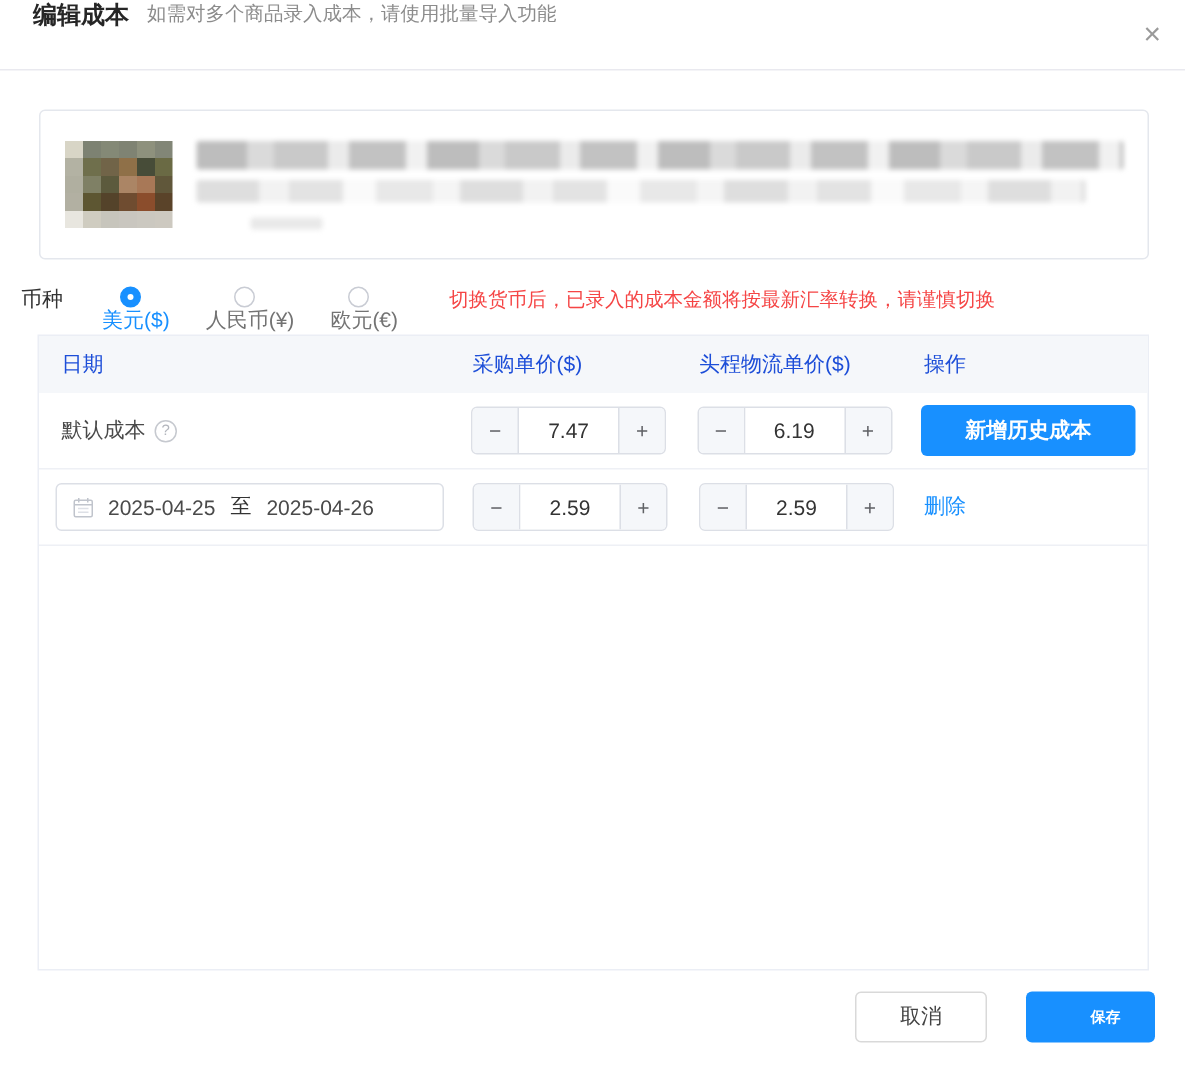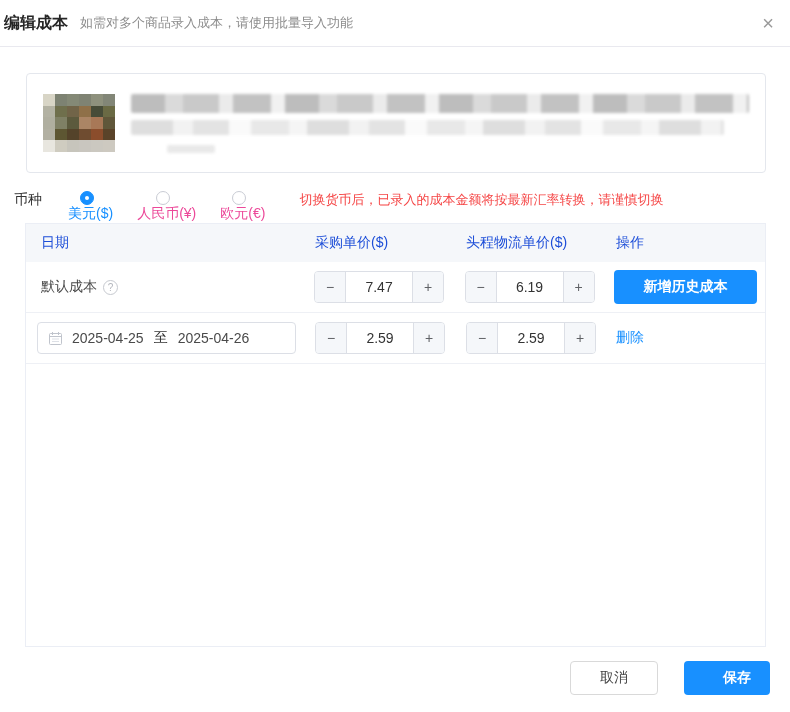--- a/index.html
+++ b/index.html
@@ -1,20 +1,20 @@
 <!DOCTYPE html>
 <html><head>
 <meta charset="utf-8">
 <style>
   * { margin:0; padding:0; box-sizing:border-box; }
   html,body { width:790px; height:712px; background:#fff;
     font-family:"Liberation Sans","DejaVu Sans",sans-serif; color:#333; font-size:14px; }
 
   
-  .dlg-header { height:47px; display:flex; align-items:center; padding:0 16px 0 4px;
+  .dlg-header { height:47px; display:flex; padding:0 16px 0 22px;
     border-bottom:1px solid #e9e9ef; }
   .dlg-title { font-size:16px; font-weight:bold; color:#262626; }
   .dlg-subtitle { font-size:13px; color:#8c8c8c; margin-left:12px; flex:1; }
   .close-btn { color:#9a9a9a; font-size:20px; line-height:1; cursor:pointer;
     background:none; border:none; font-family:inherit; }
 
   
   .product-card { margin:26px 24px 0 26px; height:100px; border:1px solid #e4e7ed;
     border-radius:4px; display:flex; align-items:center; padding:0 16px; }
   .thumb { width:72px; height:58px; flex:0 0 72px; }
@@ -31,21 +31,21 @@
 
   
   .currency-row { display:flex; align-items:flex-start; margin:18px 24px 0 14px; height:20px; }
   .currency-label { color:#333; margin-right:26px; }
   .radio-opt { display:flex; align-items:center; margin-right:24px; cursor:pointer;flex-direction:column; }
   .radio-dot { width:14px; height:14px; border-radius:50%; border:1px solid #c9ccd4;
     background:#fff; display:inline-block; position:relative; margin-right:8px; flex:0 0 14px; }
   .radio-opt.checked .radio-dot { background:#1890ff; border-color:#1890ff; }
   .radio-opt.checked .radio-dot::after { content:''; position:absolute; width:4px; height:4px;
     background:#fff; border-radius:50%; top:50%; left:50%; transform:translate(-50%,-50%); }
-  .radio-opt .radio-label { color:#ec4899; }
+  .radio-opt .radio-label { color:#737373; }
   .radio-opt.checked .radio-label { color:#1890ff; }
   .currency-warning { color:#f54545; font-size:13px; margin-left:10px; }
 
   
   .cost-table { margin:12px 24px 0 25px; width:741px; height:424px;
     border:1px solid #ebeef5; display:flex; flex-direction:column; }
   .t-head { height:38px; background:#f5f7fa; display:flex; align-items:center;
     color:#1d4ed8; flex:0 0 38px; }
   .t-row { height:51px; display:flex; align-items:center;
     border-bottom:1px solid #eef0f5; flex:0 0 51px; }
@@ -79,21 +79,21 @@
     border-radius:4px; font-size:14px; font-weight:bold; cursor:pointer; font-family:Liberation Mono, monospace; }
   .delete-link { color:#1890ff; cursor:pointer; background:none; border:none;
     font-size:14px; font-family:Liberation Mono, monospace; padding:0; }
 
   
   .dlg-footer { display:flex; justify-content:flex-end; align-items:center;
     margin:14px 20px 0 0; gap:26px; }
   .btn-cancel { width:88px; height:34px; background:#fff; border:1px solid #d9d9d9;
     border-radius:4px; color:#434343; font-size:14px; cursor:pointer; font-family:inherit; }
   .btn-save { width:86px; height:34px; background:#1890ff; border:none; border-radius:4px;
-    color:#fff; font-size:14px; font-weight:bold; cursor:pointer; font-family:inherit;padding-left:20px; }
+    color:#fff; font-size:10px; font-weight:bold; cursor:pointer; font-family:inherit;padding-left:20px; }
 </style>
 </head>
 <body>
 
 <div class="dlg-header">
   <span class="dlg-title">编辑成本</span>
   <span class="dlg-subtitle">如需对多个商品录入成本，请使用批量导入功能</span>
   <button class="close-btn">×</button>
 </div>
 

